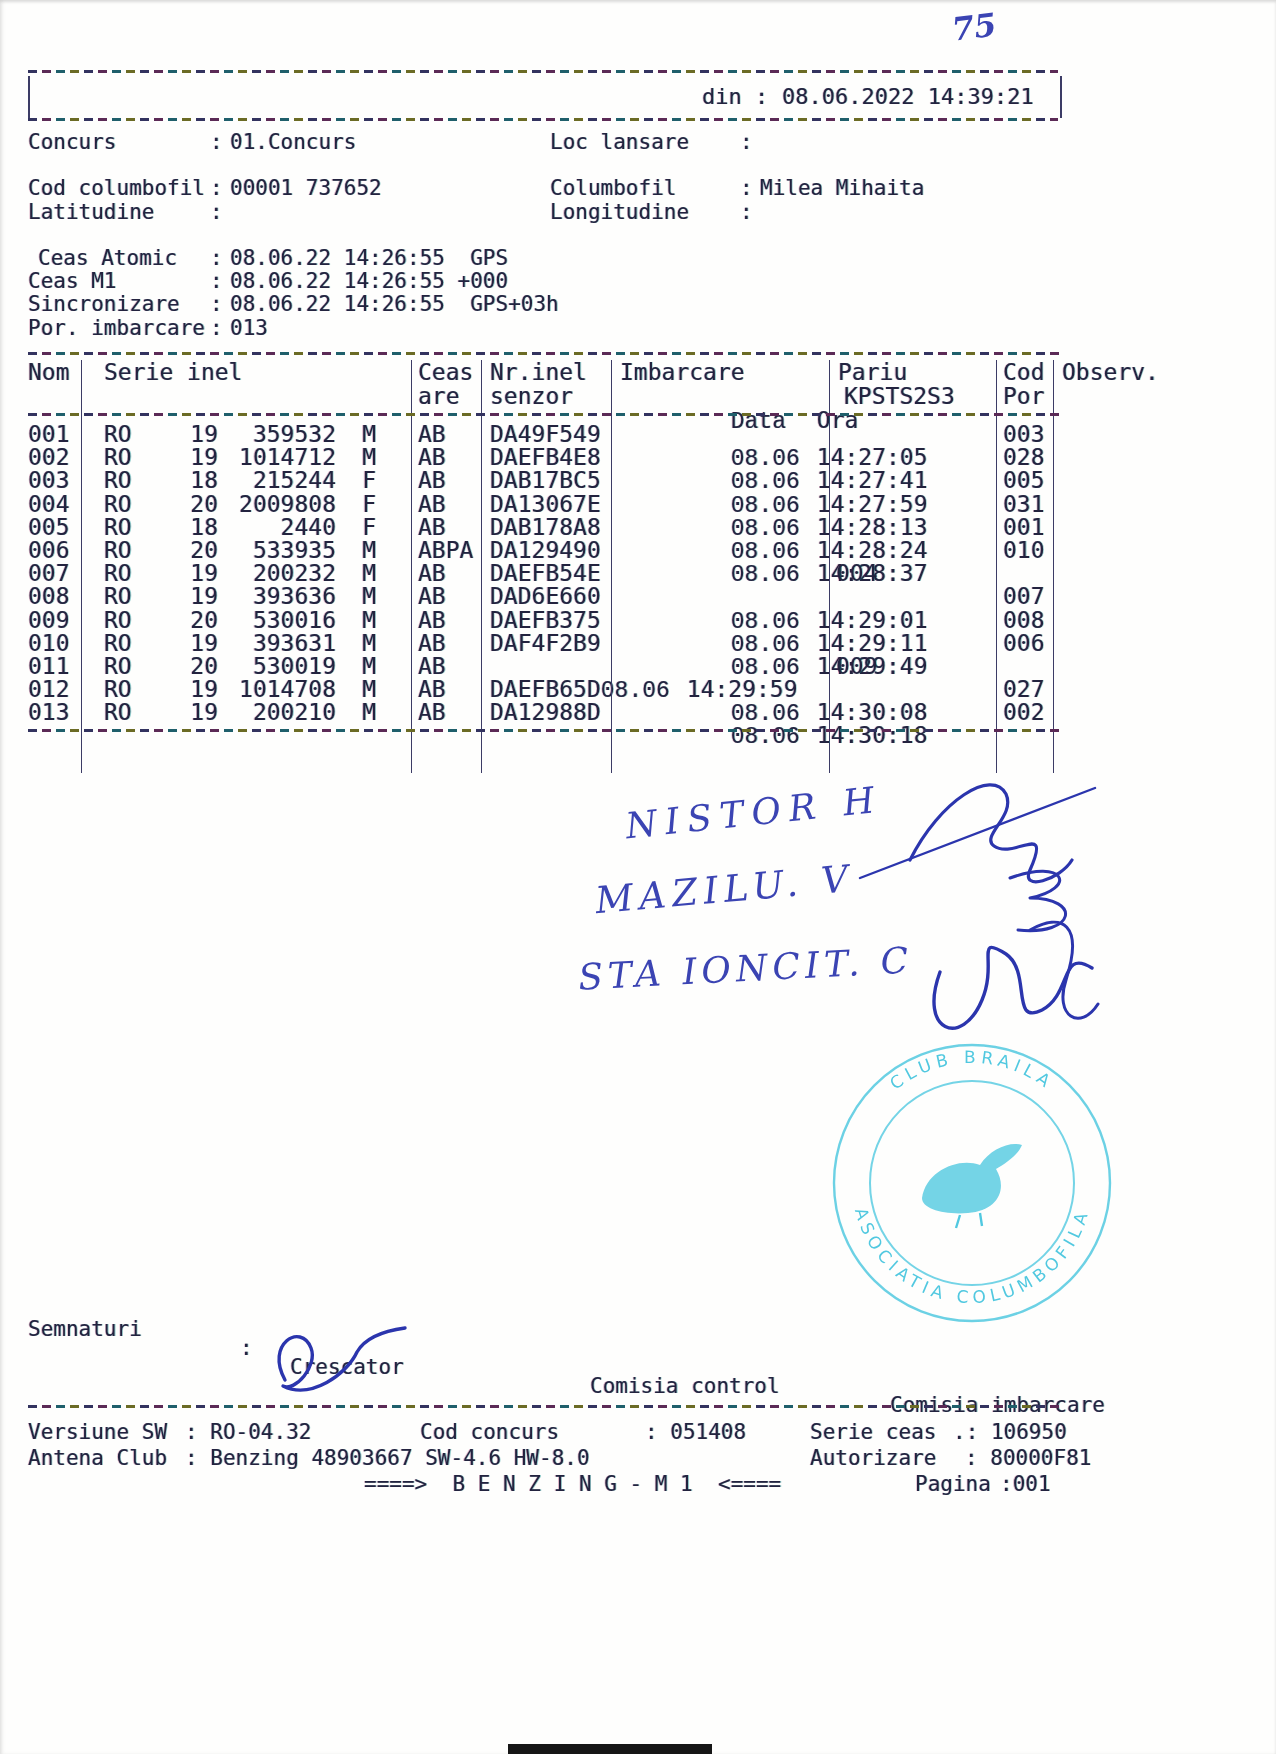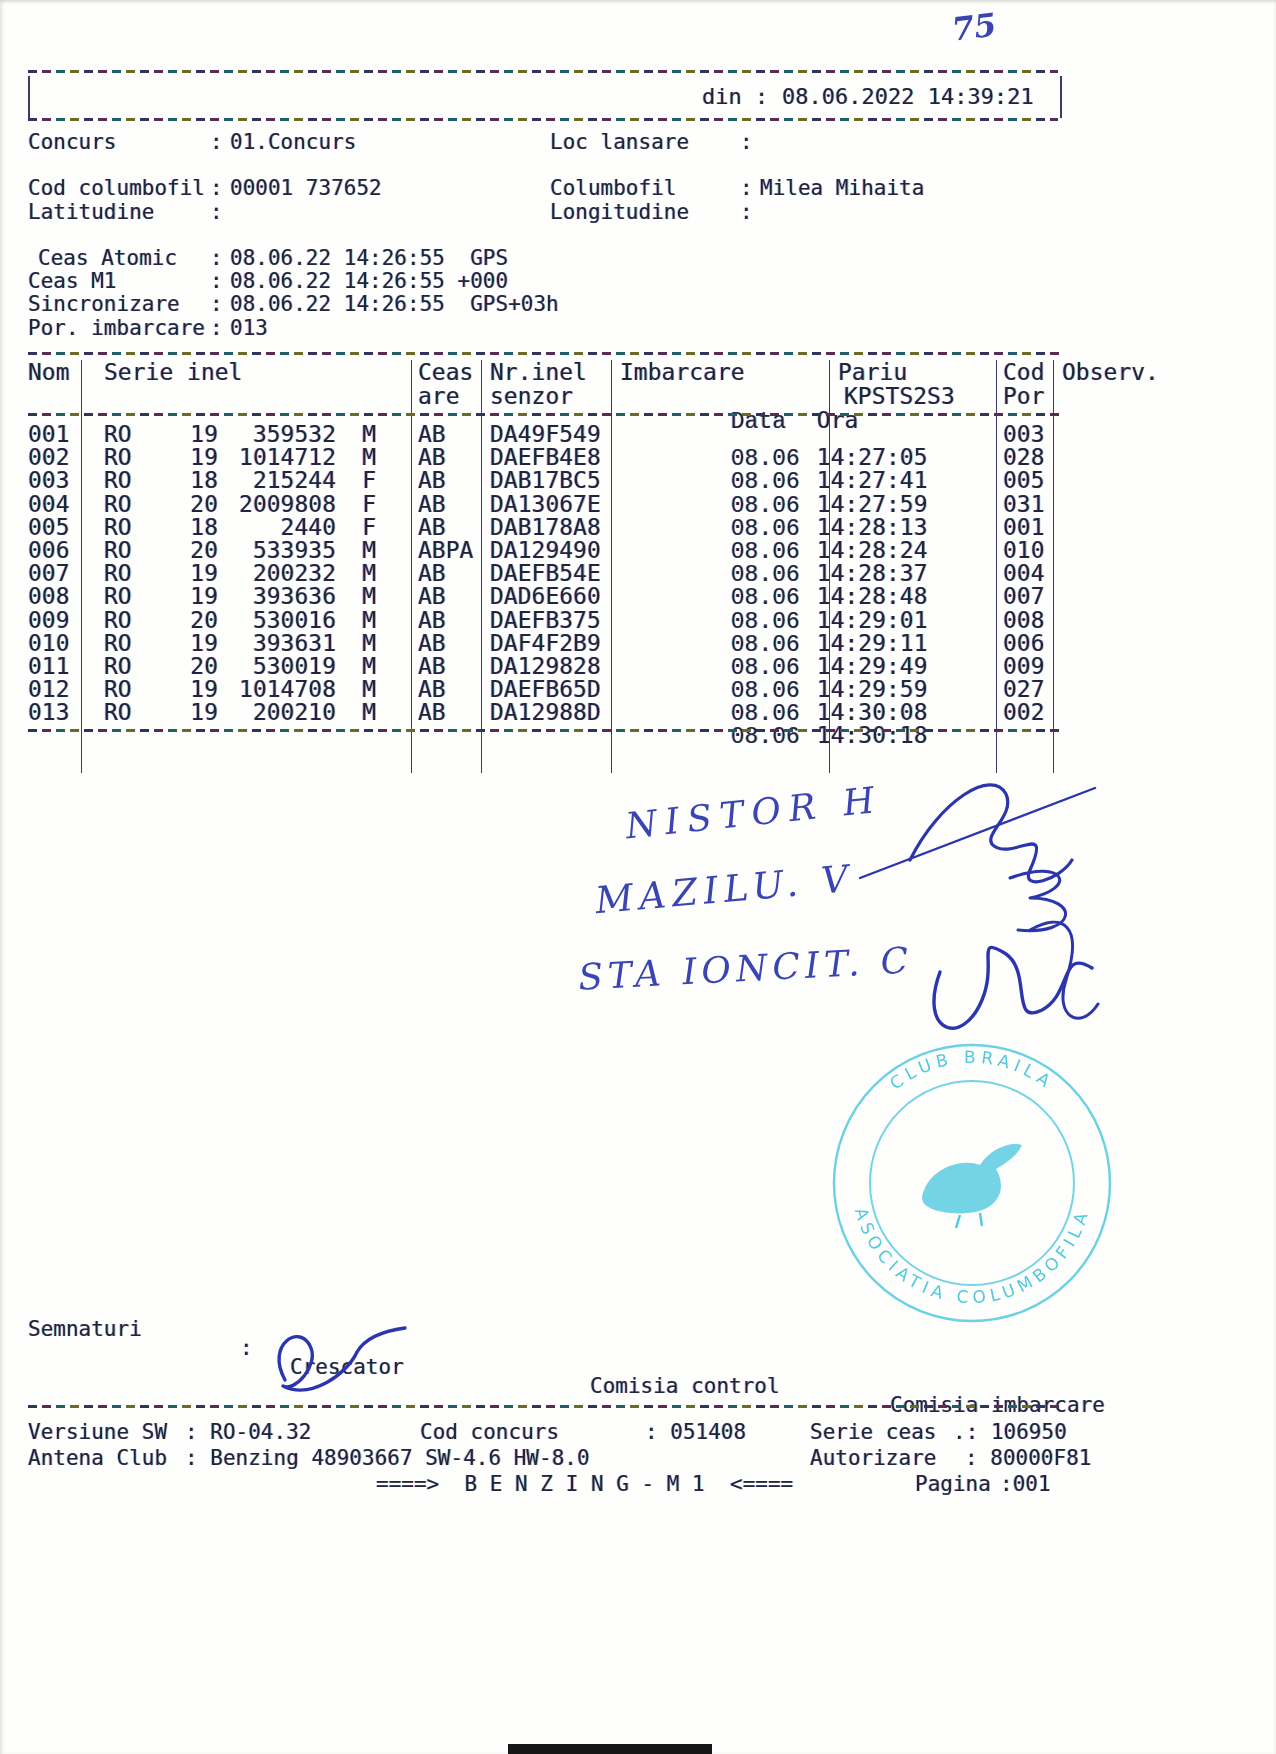--- a/index.html
+++ b/index.html
@@ -245,23 +245,20 @@
     <div class="trow">
       <div class="cell">007</div>
       <div class="cell serie-cell">
         <span class="cty">RO</span>
         <span class="yr">19</span>
         <span class="num">200232</span>
         <span class="sx">M</span>
       </div>
       <div class="cell pl6">AB</div>
       <div class="cell pl8">DAEFB54E</div>
-      <div class="cell imb-cell">
-        <span class="dt">08.06</span><span>14:28:48</span>
-      </div>
       <div class="cell pl8"></div>
       <div class="cell pl6">004</div>
       <div class="cell last pl8"></div>
     </div>
 
     <div class="trow">
       <div class="cell">008</div>
       <div class="cell serie-cell">
         <span class="cty">RO</span>
         <span class="yr">19</span>
@@ -316,21 +313,20 @@
 
     <div class="trow">
       <div class="cell">011</div>
       <div class="cell serie-cell">
         <span class="cty">RO</span>
         <span class="yr">20</span>
         <span class="num">530019</span>
         <span class="sx">M</span>
       </div>
       <div class="cell pl6">AB</div>
-      <div class="cell pl8">DA129828</div>
       <div class="cell imb-cell">
         <span class="dt">08.06</span><span>14:29:59</span>
       </div>
       <div class="cell pl8"></div>
       <div class="cell pl6">009</div>
       <div class="cell last pl8"></div>
     </div>
 
     <div class="trow">
       <div class="cell">012</div>
@@ -419,19 +415,19 @@
     <span class="print abs t21" style="left:392px; top:0;">Cod concurs</span>
     <span class="print abs t21" style="left:617px; top:0;">: 051408</span>
     <span class="print abs t21" style="left:782px; top:0;">Serie ceas</span>
     <span class="print abs t21" style="left:925px; top:0;">.: 106950</span>
 
     <span class="print abs t21" style="left:0; top:26px;">Antena Club</span>
     <span class="print abs t21" style="left:157px; top:26px;">: Benzing 48903667 SW-4.6 HW-8.0</span>
     <span class="print abs t21" style="left:782px; top:26px;">Autorizare</span>
     <span class="print abs t21" style="left:937px; top:26px;">: 80000F81</span>
 
-    <span class="print abs t21" style="left:348px; top:52px;">====&gt;  B E N Z I N G - M 1  &lt;====</span>
+    <span class="print abs t21" style="left:336px; top:52px;">====&gt;  B E N Z I N G - M 1  &lt;====</span>
     <span class="print abs t21" style="left:887px; top:52px;">Pagina</span>
     <span class="print abs t21" style="left:972px; top:52px;">:001</span>
   </div>
 
   <div class="scanbar"></div>
 </div>
 
 </body></html>

